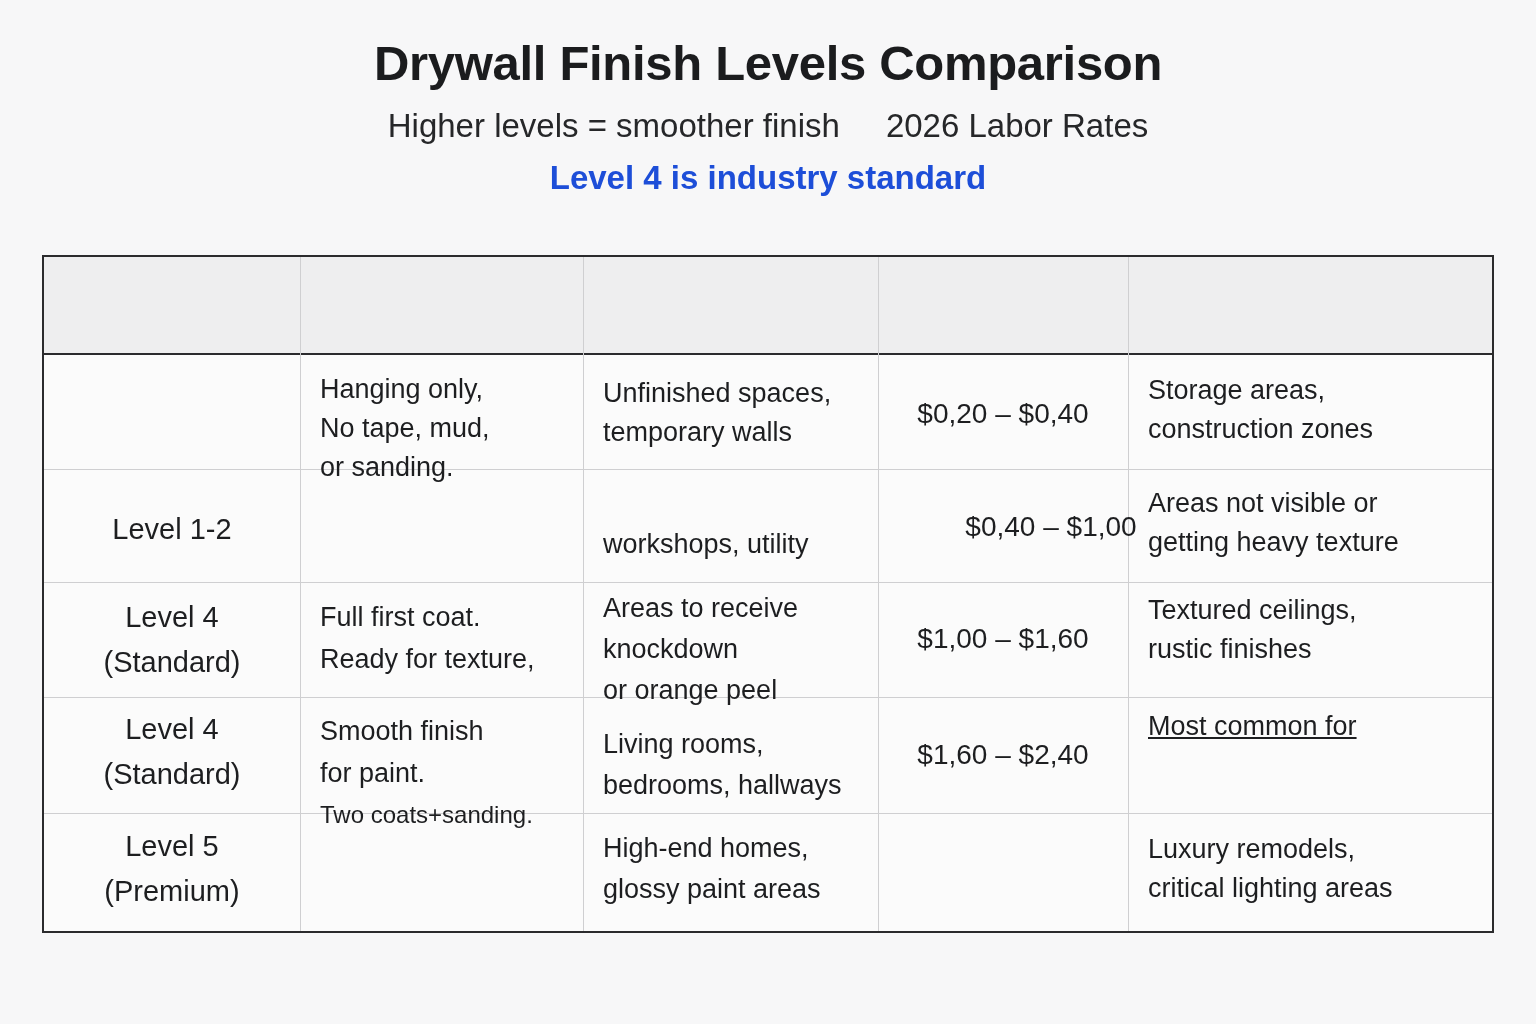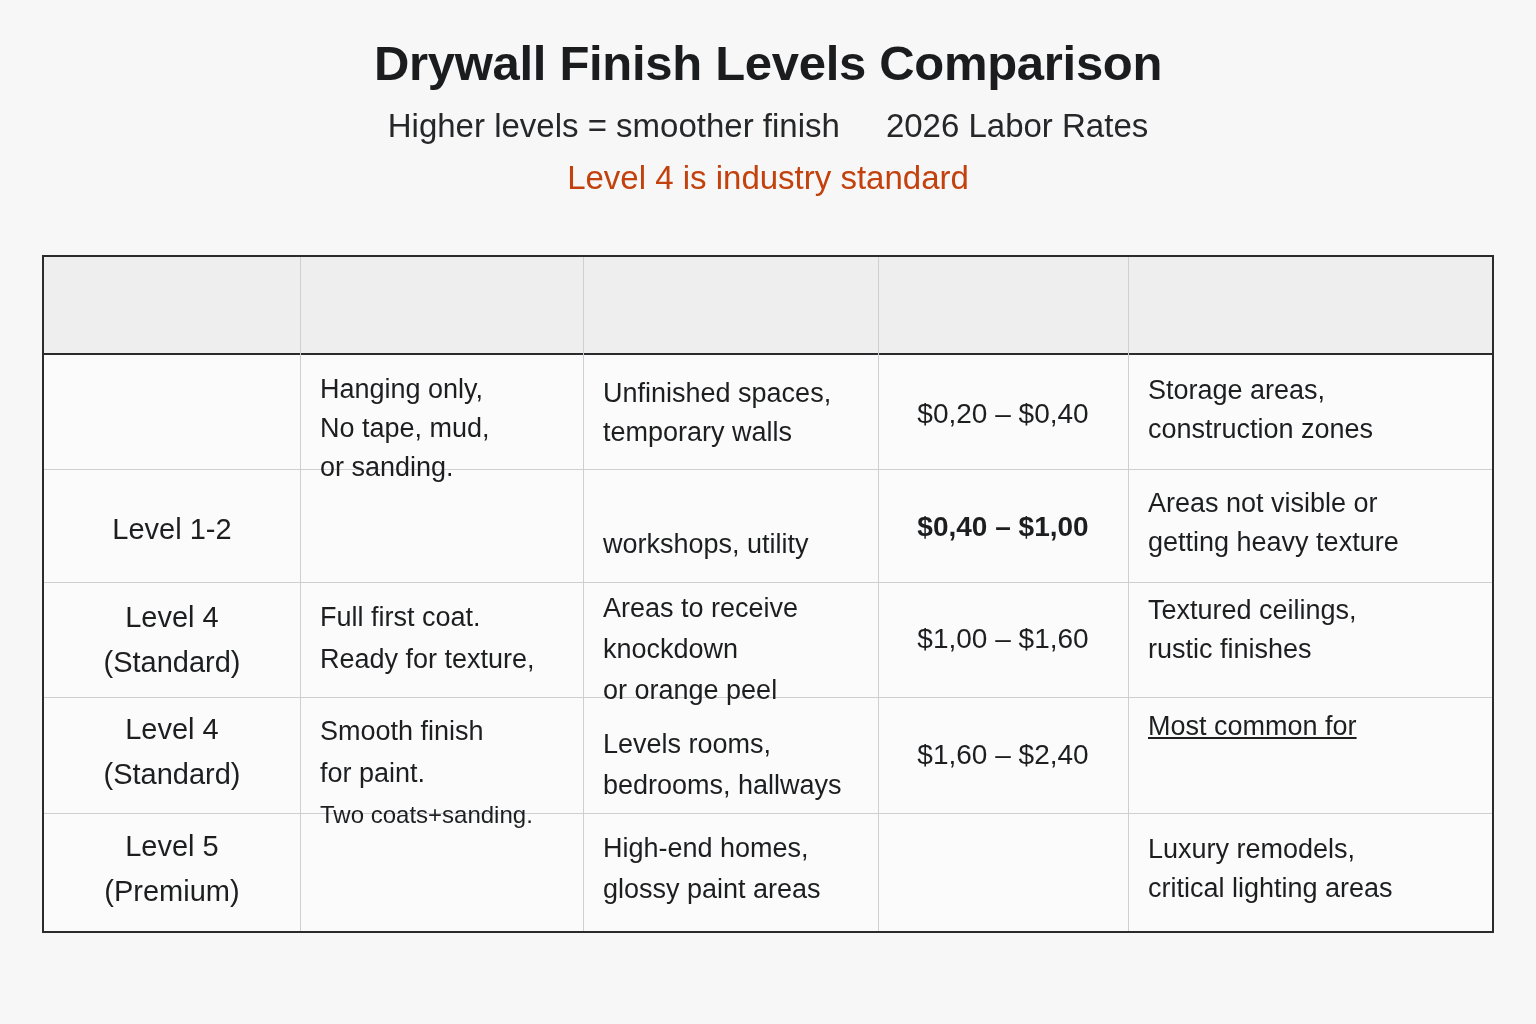--- a/index.html
+++ b/index.html
@@ -40,22 +40,22 @@
     font-size: 33px;
     font-weight: 400;
     color: #262729;
     line-height: 1.18;
     white-space: nowrap;
   }
   .subtitle-row .gap { display: inline-block; width: 46px; }
   .subtitle-row-2 {
     margin-top: 13px;
     font-size: 33px;
-    font-weight: 400;
-    color: #c2410c;
+    font-weight: 700;
+    color: #1d4ed8;
     line-height: 1.18;
   }
 
   
   .table-wrap {
     position: absolute;
     left: 42px;
     top: 255px;
     width: 1452px;
     height: 678px;
@@ -206,21 +206,21 @@
 
   <div class="cell center cost-label" style="left:834px;width:250px;top:137px;">$0,20 – $0,40</div>
 
   <div class="cell left" style="left:1104px;width:360px;top:114px;">Storage areas,</div>
   <div class="cell left" style="left:1104px;width:360px;top:153px;">construction zones</div>
 
   <div class="cell center level-label" style="left:0;width:256px;top:252px;">Level 1-2</div>
 
   <div class="cell left" style="left:559px;width:320px;top:268px;">workshops, utility</div>
 
-  <div class="cell center cost-label" style="left:834px;width:250px;top:250px;font-weight:bold;">$0,40 – $1,00</div>
+  <div class="cell center cost-label" style="left:882px;width:250px;top:250px;">$0,40 – $1,00</div>
 
   <div class="cell left" style="left:1104px;width:360px;top:227px;">Areas not visible or</div>
   <div class="cell left" style="left:1104px;width:360px;top:266px;">getting heavy texture</div>
 
   <div class="cell center level-label" style="left:0;width:256px;top:340px;">Level 4</div>
   <div class="cell center level-label" style="left:0;width:256px;top:385px;">(Standard)</div>
 
   <div class="cell left" style="left:276px;width:300px;top:341px;">Full first coat.</div>
   <div class="cell left" style="left:276px;width:300px;top:383px;">Ready for texture,</div>
 
@@ -233,21 +233,21 @@
   <div class="cell left" style="left:1104px;width:360px;top:334px;">Textured ceilings,</div>
   <div class="cell left" style="left:1104px;width:360px;top:373px;">rustic finishes</div>
 
   <div class="cell center level-label" style="left:0;width:256px;top:452px;">Level 4</div>
   <div class="cell center level-label" style="left:0;width:256px;top:497px;">(Standard)</div>
 
   <div class="cell left" style="left:276px;width:300px;top:455px;">Smooth finish</div>
   <div class="cell left" style="left:276px;width:300px;top:497px;">for paint.</div>
   <div class="cell left small" style="left:276px;width:320px;top:541px;">Two coats+sanding.</div>
 
-  <div class="cell left" style="left:559px;width:320px;top:468px;">Levels rooms,</div>
+  <div class="cell left" style="left:559px;width:320px;top:468px;">Living rooms,</div>
   <div class="cell left" style="left:559px;width:320px;top:509px;">bedrooms, hallways</div>
 
   <div class="cell center cost-label" style="left:834px;width:250px;top:478px;">$1,60 – $2,40</div>
 
   <div class="cell left" style="left:1104px;width:360px;top:450px;text-decoration:underline;">Most common for</div>
 
   <div class="cell center level-label" style="left:0;width:256px;top:569px;">Level 5</div>
   <div class="cell center level-label" style="left:0;width:256px;top:614px;">(Premium)</div>
 
   <div class="cell left" style="left:559px;width:320px;top:572px;">High-end homes,</div>

